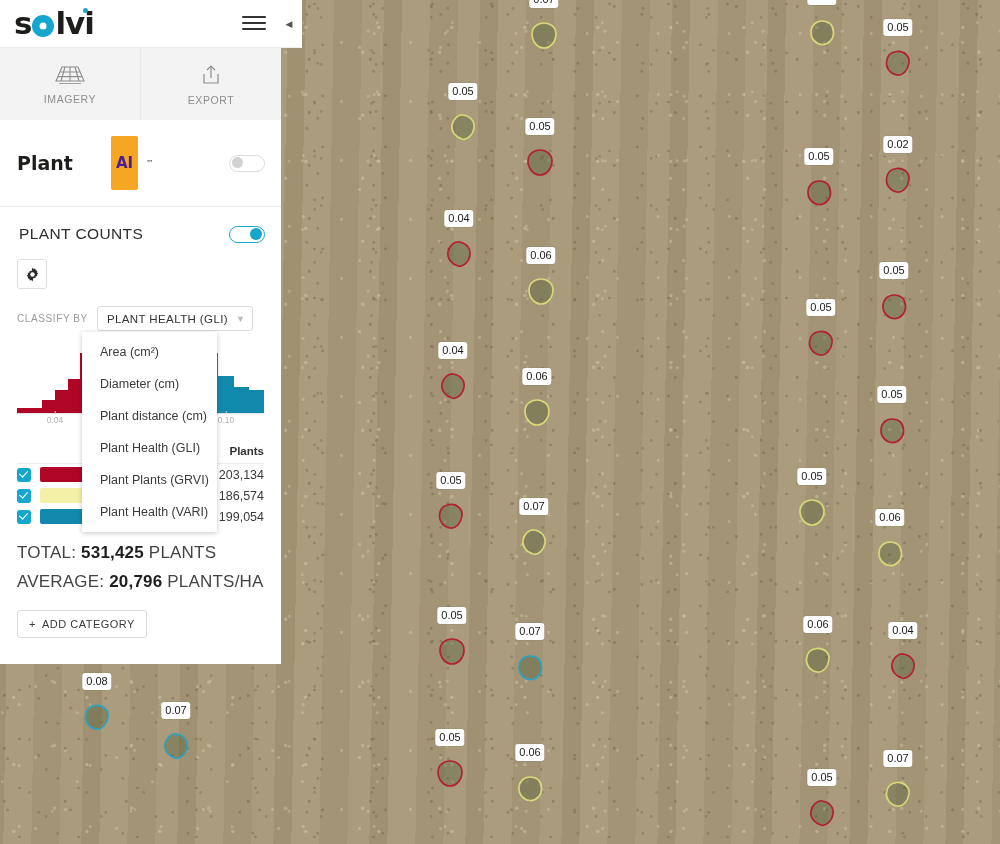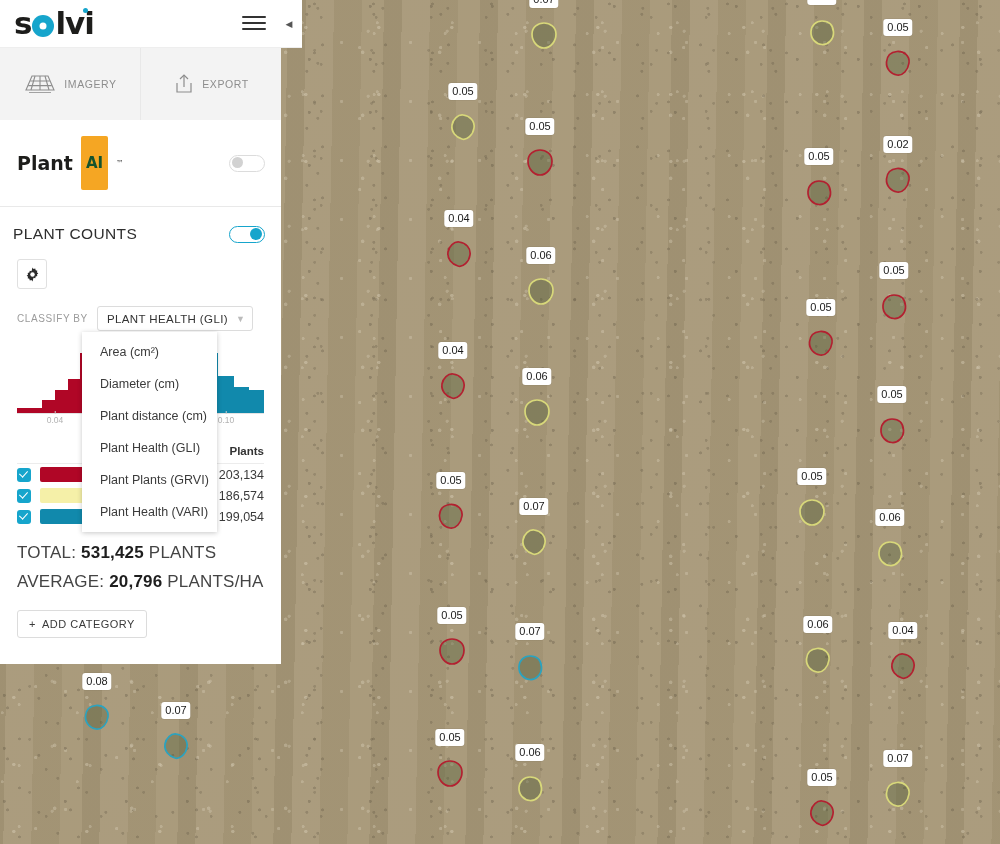--- a/index.html
+++ b/index.html
@@ -137,21 +137,21 @@
   #hamburger span:last-child { margin-bottom: 0; }
   #collapse-tab {
     position: absolute; right: 6px; top: 50%;
     transform: translateY(-50%);
     font-size: 9px; color: #555; cursor: pointer;
     width: 14px; text-align: center;
   }
 
   #tabs { display: flex; width: 281px; background: #fafafa; height: 72px; }
   .tab {
-    flex: 1; display: flex; flex-direction: row;
+    flex: 1; display: flex; flex-direction: column;
     align-items: center; justify-content: center;
     gap: 7px; cursor: pointer;
     font-size: 10.5px; letter-spacing: .6px;
     color: #8d8d8d; background: #f3f3f3;
     border-right: 1px solid #e8e8e8;
   }
   .tab:last-child { border-right: none; }
   .tab.active {
     background: #fff; color: #2b93b0;
     border-top: 3px solid #2b93b0;
@@ -164,42 +164,43 @@
     display: flex; align-items: center; justify-content: space-between;
     padding: 16px 16px 16px 17px;
     border-bottom: 1px solid #e9e9e9;
   }
   #plantai-logo {
     display: flex; align-items: center; gap: 8px;
     font-size: 19px; font-weight: 700; color: #1d1d1b;
     font-family: "DejaVu Sans", sans-serif;
   }
   #plantai-badge {
-    background: #f5a623; color: #14532d; font-weight: 700;
+    background: #f5a623; color: #4c1d95; font-weight: 700;
     font-size: 15px; padding: 18px 5px; border-radius: 2px;
     font-family: "DejaVu Sans", sans-serif;
+    margin-left: 30px;
   }
   #plantai-tm { font-size: 8px; vertical-align: super; color: #555; font-weight: 400; }
 
   .toggle {
     width: 36px; height: 17px; border-radius: 9px;
     background: #fff; border: 1.5px solid #dcdcdc;
     position: relative; cursor: pointer; flex: none;
   }
   .toggle .knob {
     position: absolute; top: 1.5px; left: 2px;
     width: 11px; height: 11px; border-radius: 50%;
     background: #d2d2d2;
   }
   .toggle.on { border-color: #16a5cc; }
   .toggle.on .knob { left: auto; right: 2px; background: #16a5cc; width: 12px; height: 12px; top: 1px; }
 
   #counts-row {
     display: flex; align-items: center; justify-content: space-between;
-    padding: 18px 16px 0 13px;
+    padding: 18px 16px 0 19px;
     text-align: center;
   }
   #counts-title { font-size: 15.5px; color: #2e2e2e; letter-spacing: .4px; }
 
   #gear-btn {
     margin: 16px 0 0 17px;
     width: 30px; height: 30px;
     border: 1px solid #e0e0e0; border-radius: 3px;
     background: #fff; display: flex; align-items: center; justify-content: center;
     cursor: pointer;

